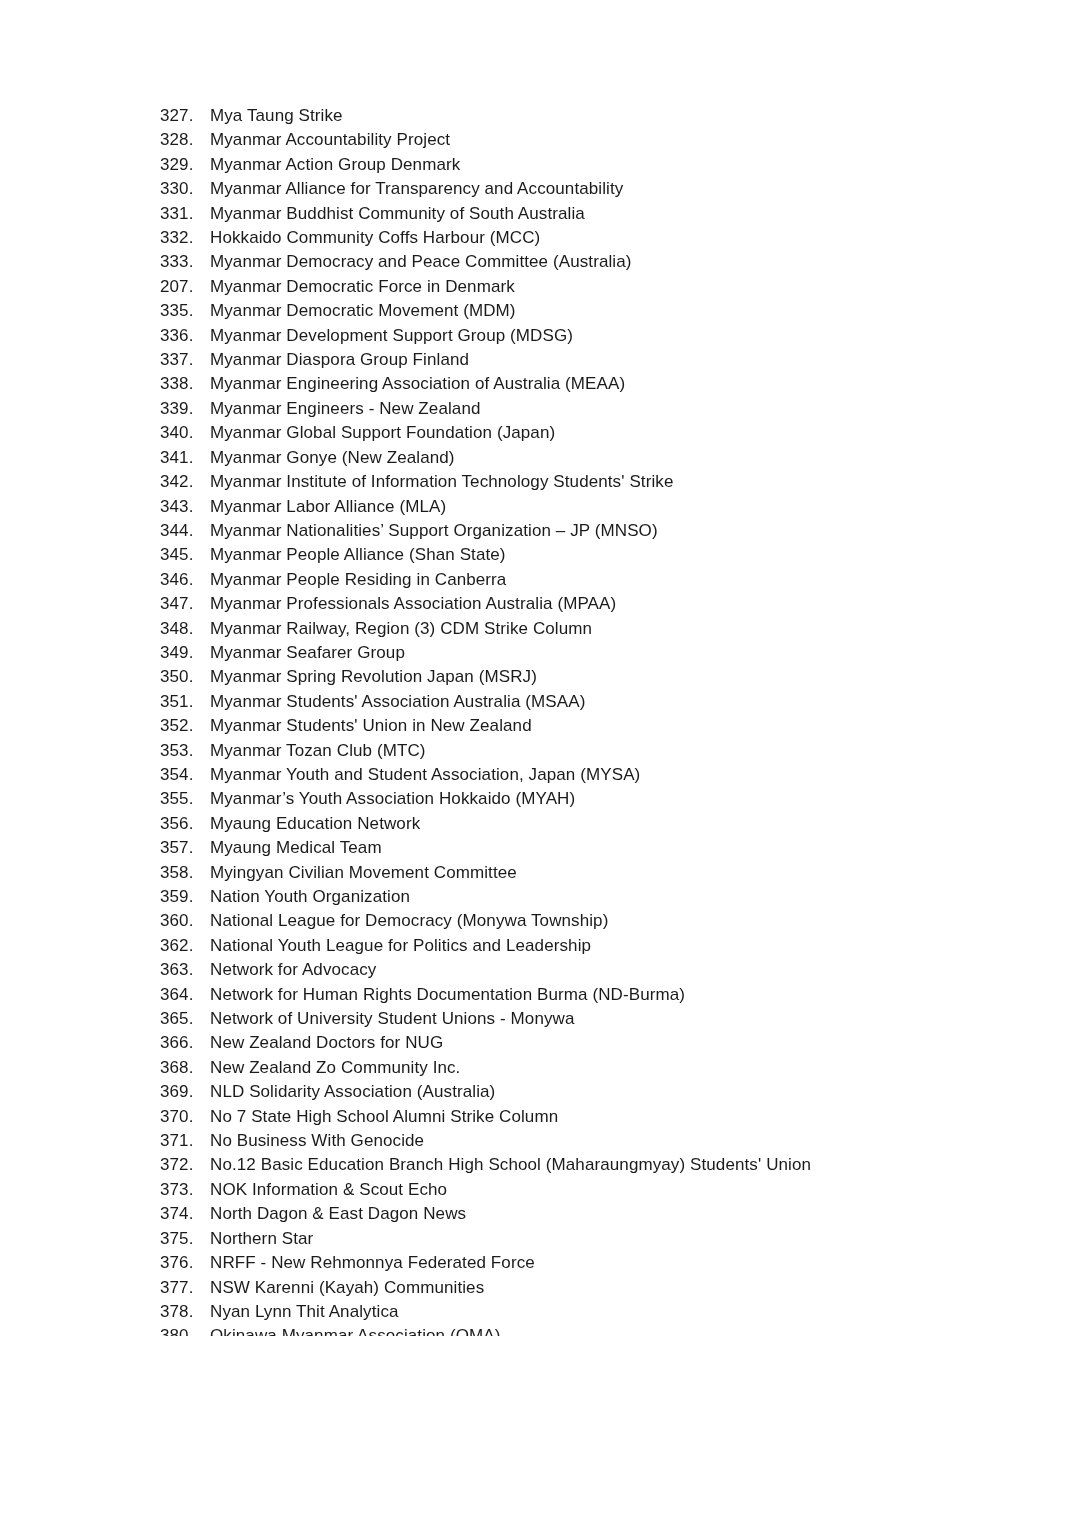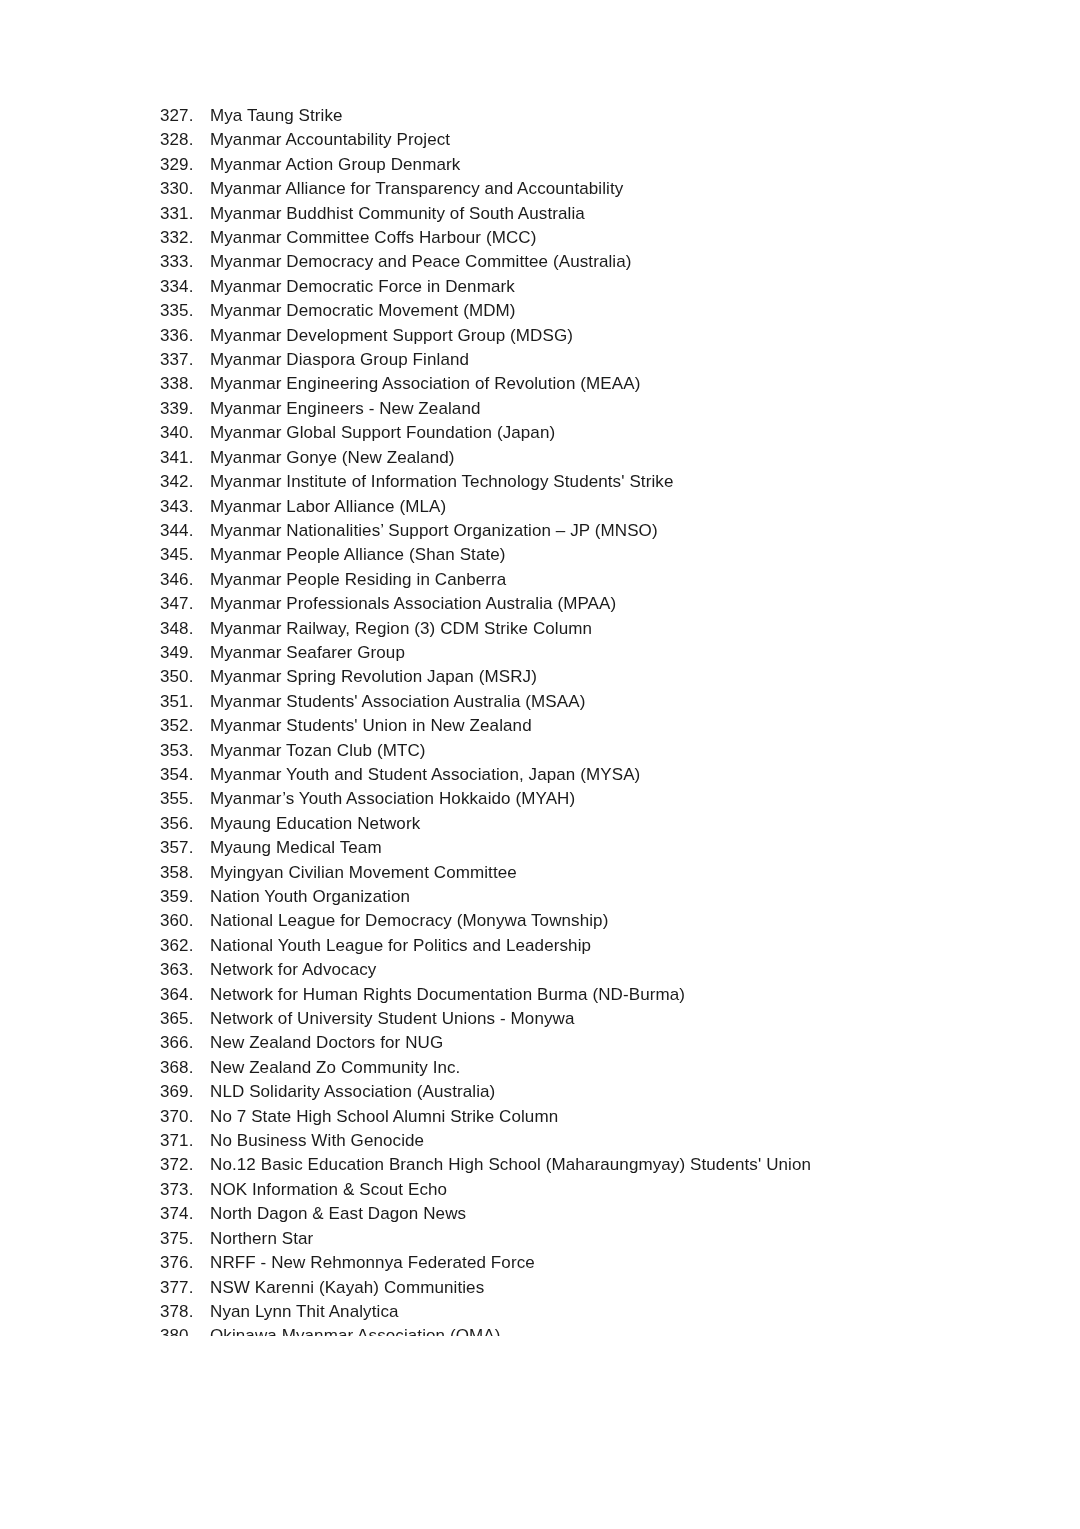--- a/index.html
+++ b/index.html
@@ -68,45 +68,45 @@
       <div class="row">
         <span class="num">330.</span>
         <span class="txt">Myanmar Alliance for Transparency and Accountability</span>
       </div>
       <div class="row">
         <span class="num">331.</span>
         <span class="txt">Myanmar Buddhist Community of South Australia</span>
       </div>
       <div class="row">
         <span class="num">332.</span>
-        <span class="txt">Myanmar Committee Coffs Harbour (MCC)</span>
+        <span class="txt">Hokkaido Community Coffs Harbour (MCC)</span>
       </div>
       <div class="row">
         <span class="num">333.</span>
         <span class="txt">Myanmar Democracy and Peace Committee (Australia)</span>
       </div>
       <div class="row">
-        <span class="num">334.</span>
+        <span class="num">207.</span>
         <span class="txt">Myanmar Democratic Force in Denmark</span>
       </div>
       <div class="row">
         <span class="num">335.</span>
         <span class="txt">Myanmar Democratic Movement (MDM)</span>
       </div>
       <div class="row">
         <span class="num">336.</span>
         <span class="txt">Myanmar Development Support Group (MDSG)</span>
       </div>
       <div class="row">
         <span class="num">337.</span>
         <span class="txt">Myanmar Diaspora Group Finland</span>
       </div>
       <div class="row">
         <span class="num">338.</span>
-        <span class="txt">Myanmar Engineering Association of Revolution (MEAA)</span>
+        <span class="txt">Myanmar Engineering Association of Australia (MEAA)</span>
       </div>
       <div class="row">
         <span class="num">339.</span>
         <span class="txt">Myanmar Engineers - New Zealand</span>
       </div>
       <div class="row">
         <span class="num">340.</span>
         <span class="txt">Myanmar Global Support Foundation (Japan)</span>
       </div>
       <div class="row">

